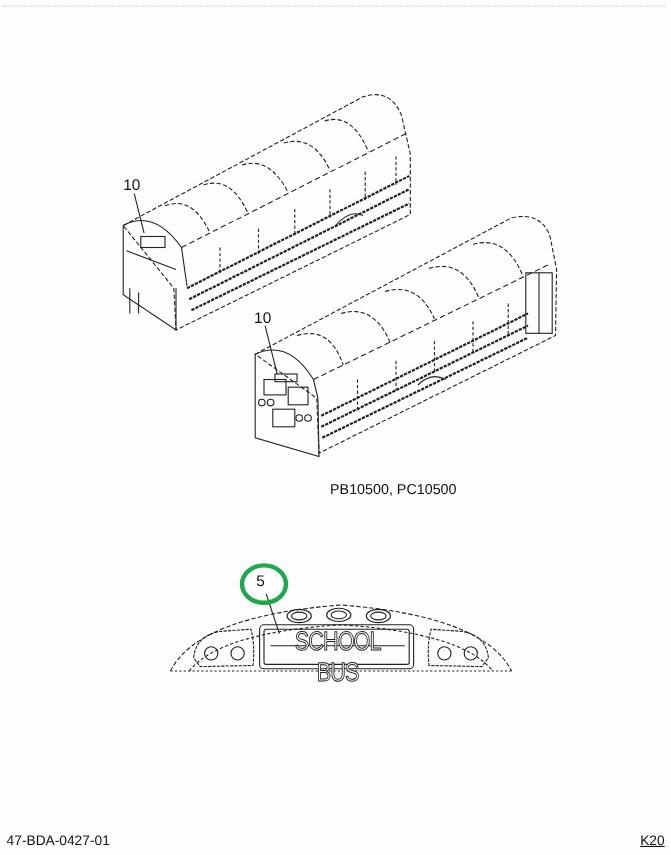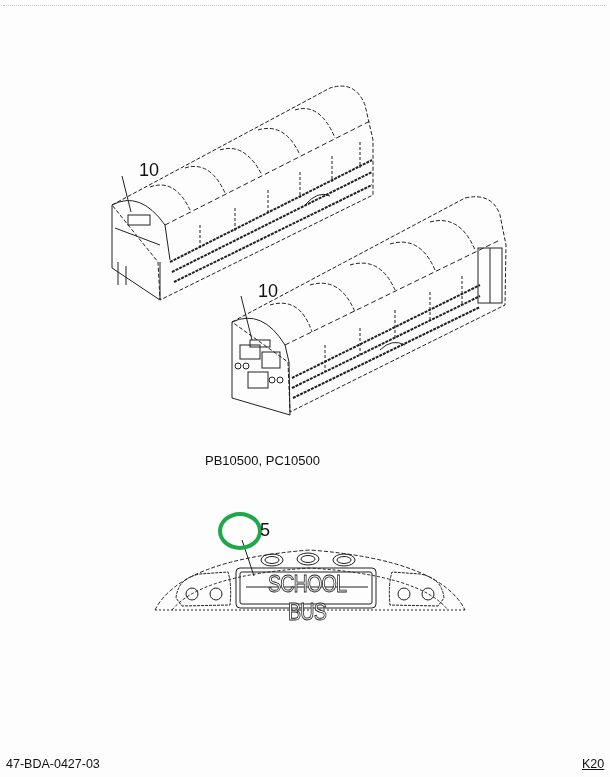--- a/index.html
+++ b/index.html
@@ -3,22 +3,22 @@
 <meta charset="utf-8">
 <style>
   html, body { margin: 0; padding: 0; background: #ffffff; }
   body { width: 610px; height: 777px; position: relative; overflow: hidden;
          font-family: "Liberation Sans", sans-serif; color: #111; }
   .page { position: absolute; left: 0; top: 0; width: 610px; height: 777px;
           background: #fdfdfd; }
   .top-border { position: absolute; left: 3px; top: 5px; width: 602px; height: 0;
                 border-top: 1px dotted #c8c8c8; }
   svg.art { position: absolute; left: 0; top: 0; }
-  .callout { position: absolute; font-size: 18px; color: #111; margin-left: 27px; }
-  .caption { position: absolute; font-size: 13px; text-align: left; line-height: 15px; color: #111; margin-top: 16px; }
+  .callout { position: absolute; font-size: 14px; color: #111; }
+  .caption { position: absolute; font-size: 13px; text-align: right; line-height: 15px; color: #111; }
   .footer { position: absolute; font-size: 12.5px; color: #111; }
   .highlight { position: absolute; border: 4px solid #1ea84a; border-radius: 50%; }
 </style>
 </head>
 <body>
 
 <div class="page">
   <div class="top-border"></div>
 
   <svg class="art" width="610" height="777" fill="none" stroke="#222" stroke-width="1">
@@ -127,15 +127,15 @@
   <div class="caption" style="left:205px; top:437px; width:210px;">PB10500, PC10500</div>
 
   <div class="highlight" style="left:218px; top:512px; width:36px; height:30px;"></div>
   <div class="callout" style="left:233px; top:520px;">5</div>
 
   <div style="position:absolute; left:246px; top:570px; width:122px; text-align:center;
               font-size:24px; letter-spacing:-1px; transform:scaleX(0.82); transform-origin:center;
               color:#fdfdfd; -webkit-text-stroke:0.9px #222; font-family:'Liberation Sans', sans-serif;">SCHOOL BUS</div>
 
 
-  <div class="footer" style="left:6px; top:757px;">47-BDA-0427-03</div>
+  <div class="footer" style="left:6px; top:757px;">47-BDA-0427-01</div>
   <div class="footer" style="left:582px; top:757px;text-decoration:underline;">K20</div>
 </div>
 
 </body></html>

